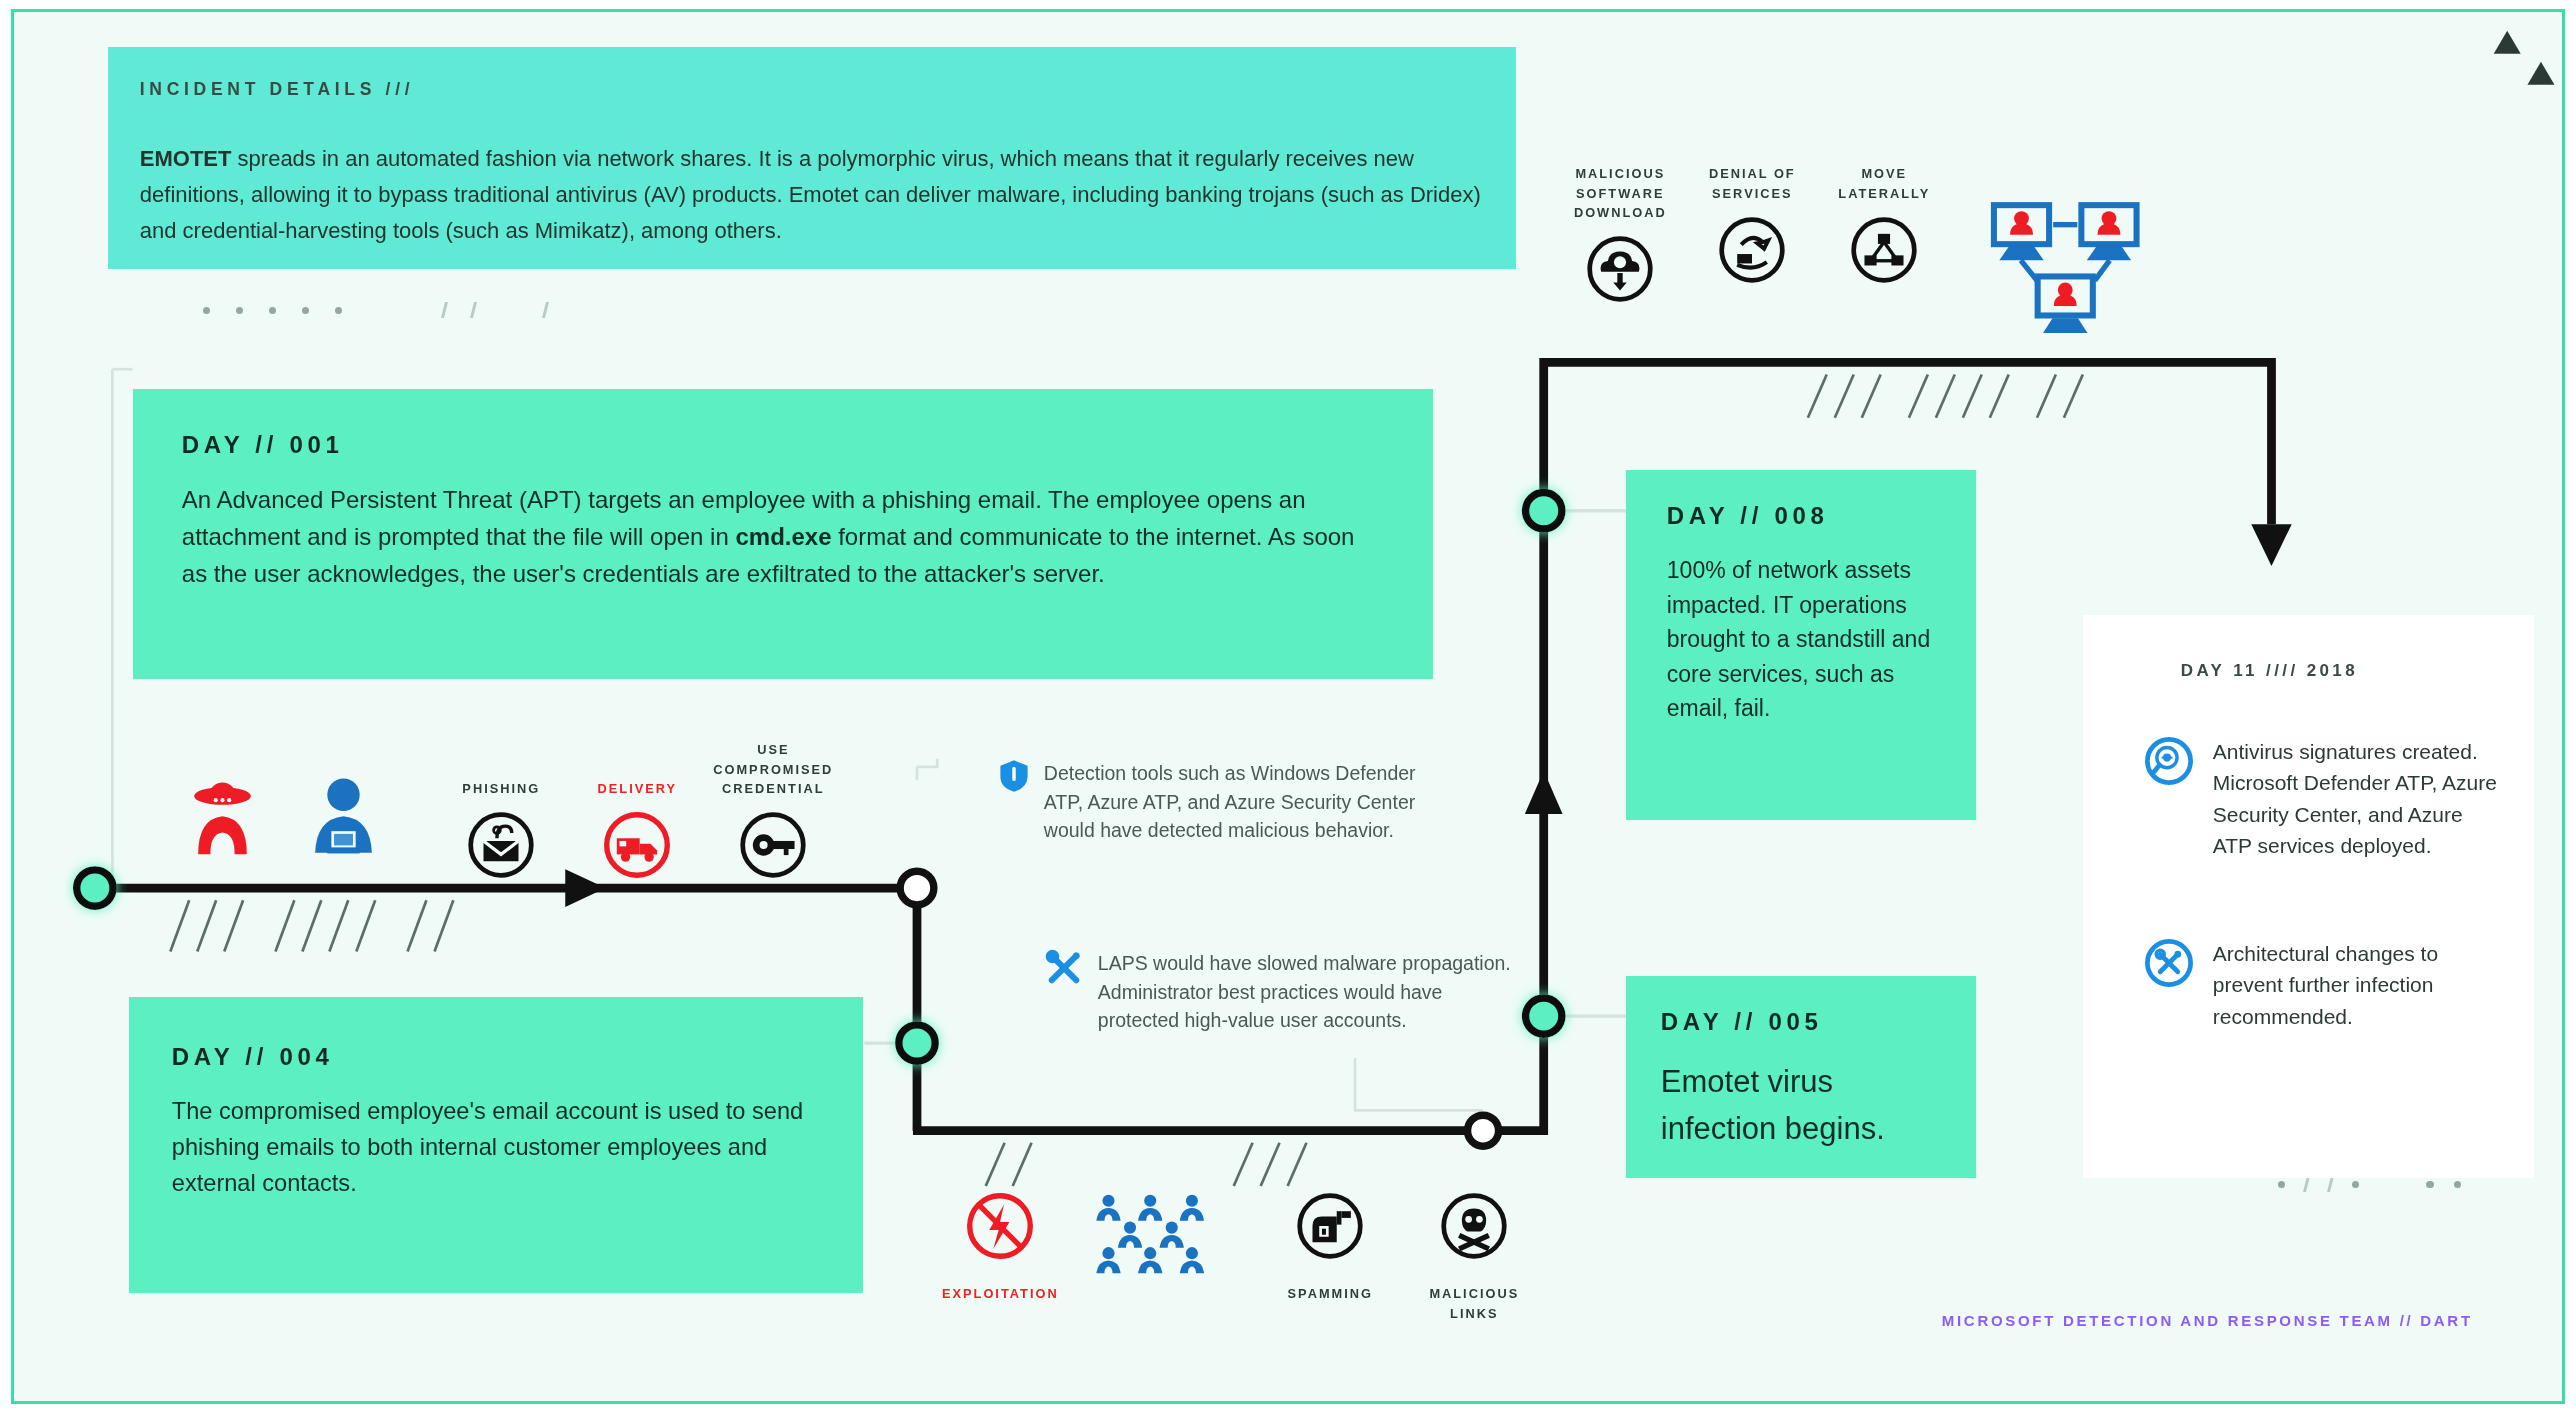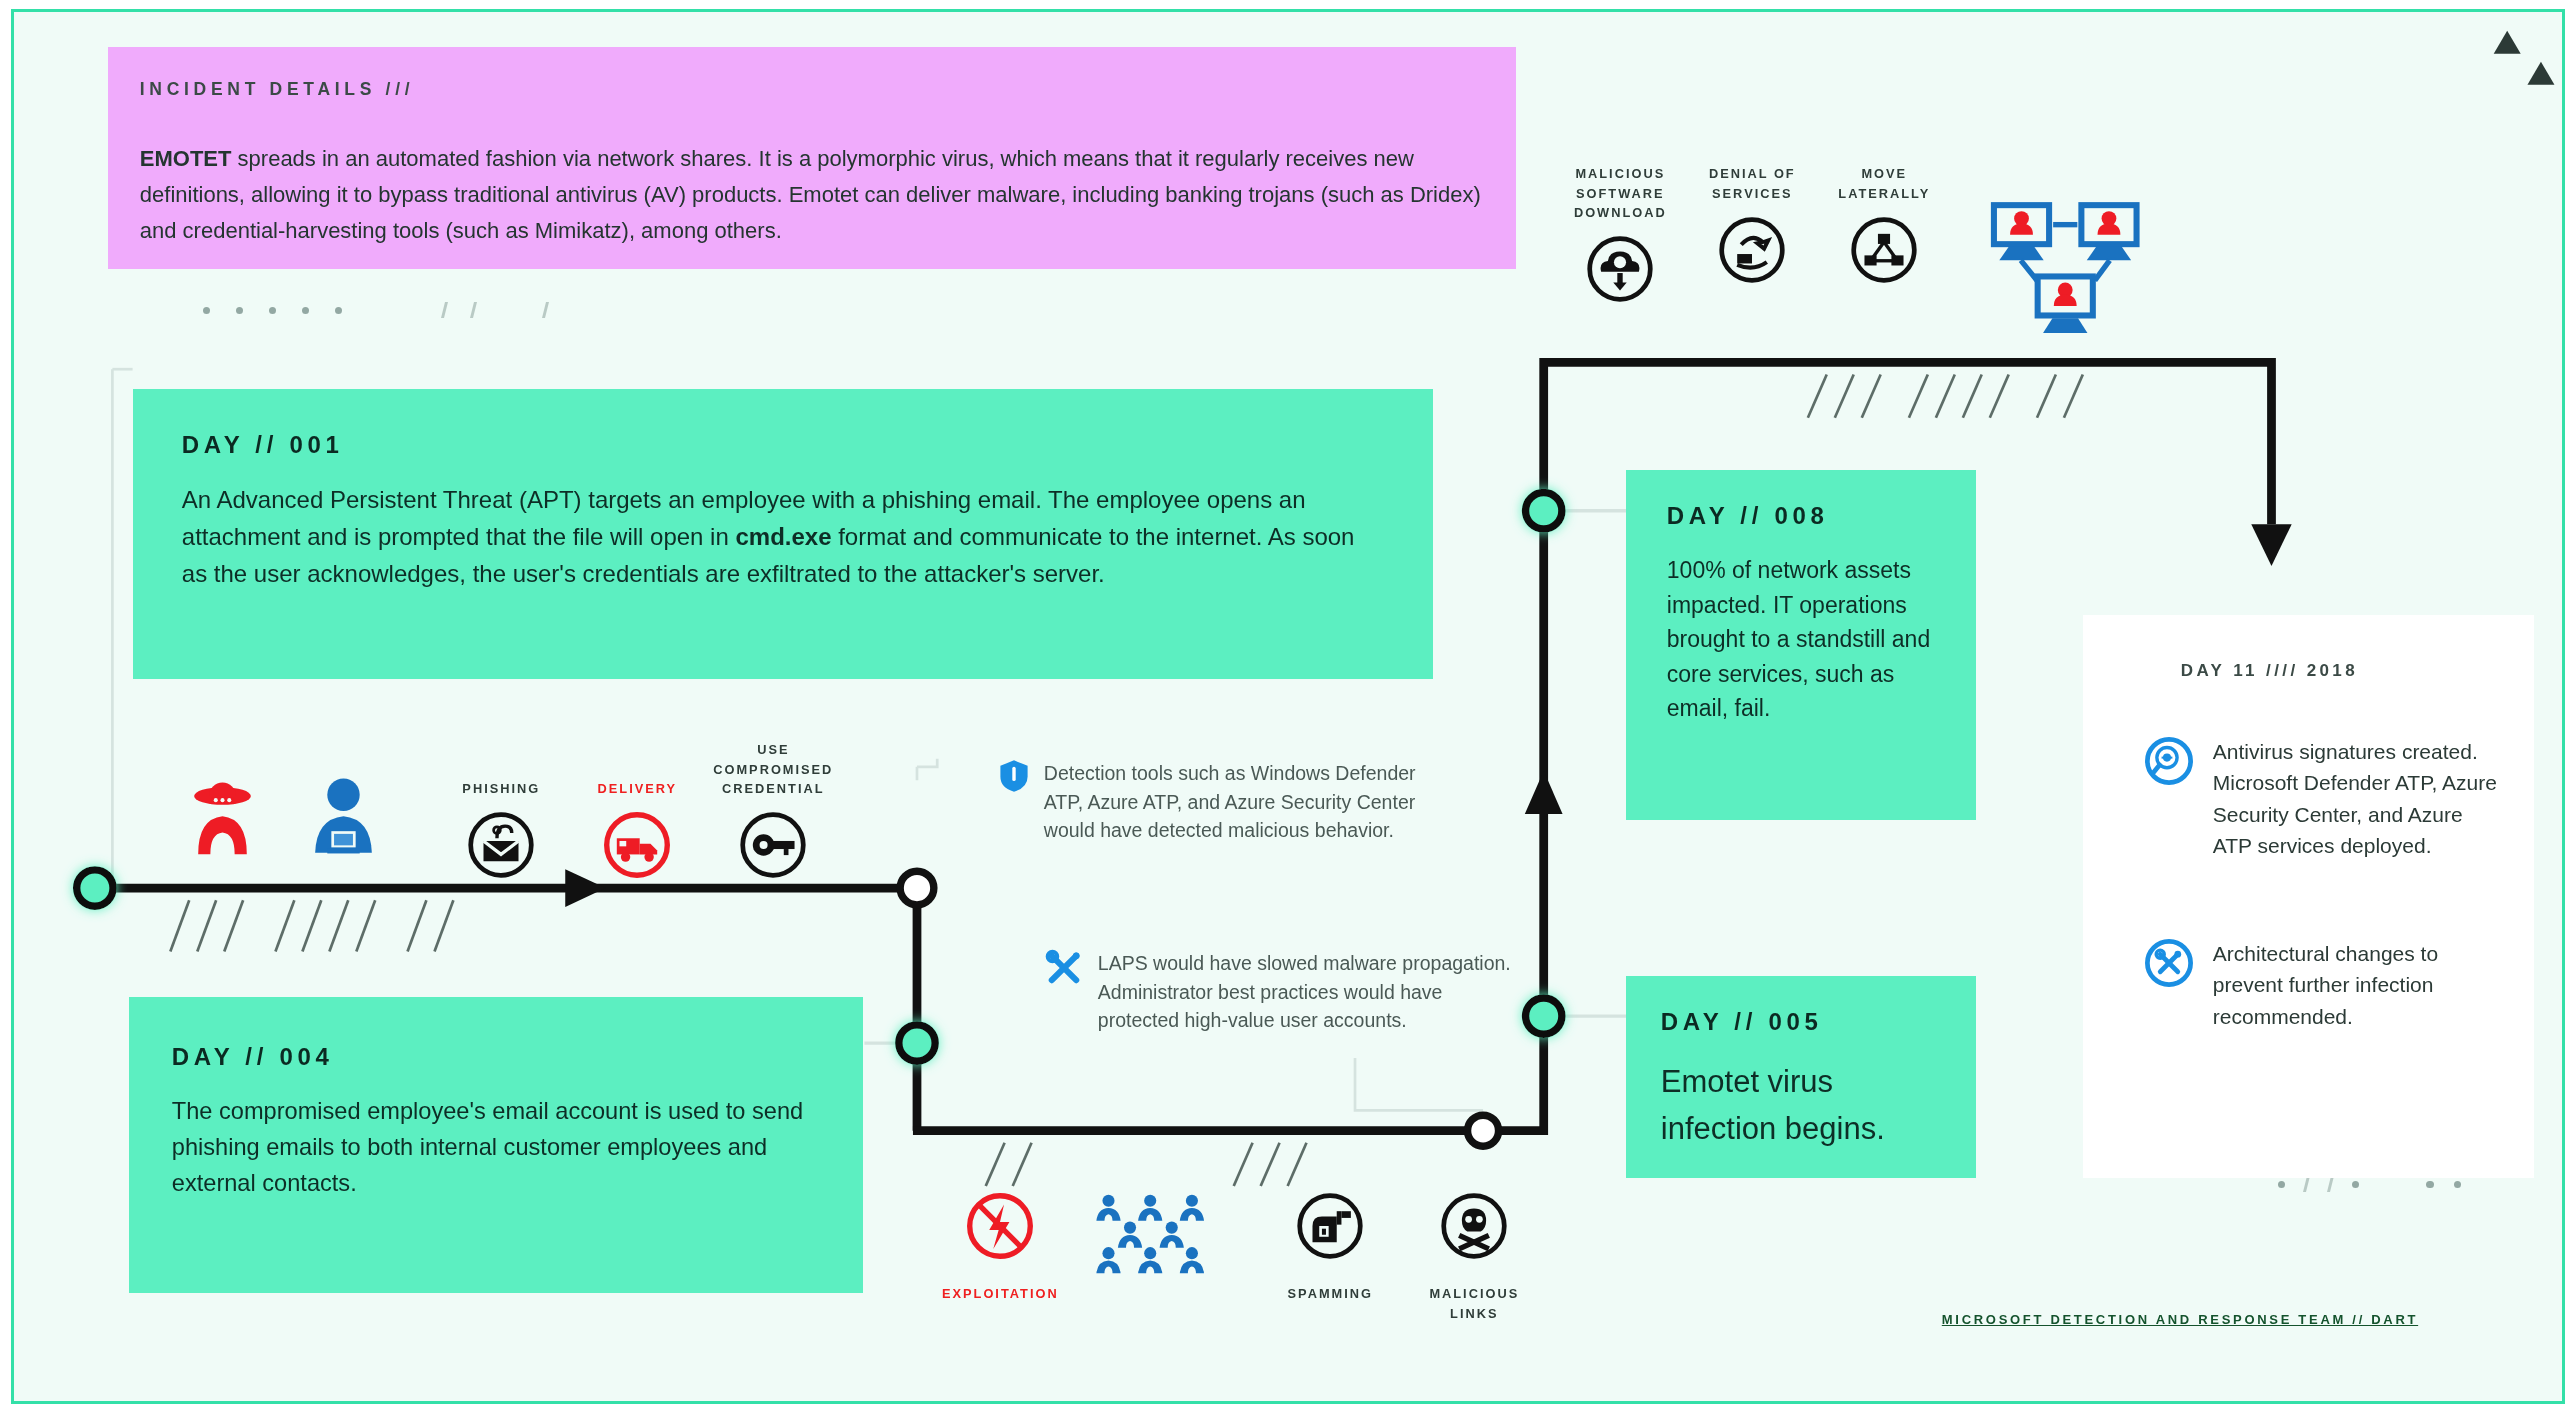--- a/index.html
+++ b/index.html
@@ -21,21 +21,21 @@
     width: 2554px; height: 1395px;
     background: #f0fbf7;
     border: 3.4px solid #33e0a8;
   }
 
   
   #incident-panel {
     position: absolute;
     left: 94px; top: 35px;
     width: 1408px; height: 222px;
-    background: #f0abfc;
+    background: #5eead4;
   }
   #incident-kicker {
     position: absolute; left: 32px; top: 32px;
     font-size: 17.5px; font-weight: 700;
     letter-spacing: 4.7px; color: #3b4a46;
   }
   #incident-body {
     position: absolute; left: 32px; top: 94px;
     width: 1341px;
     font-size: 22px; line-height: 1.62; color: #243530;
@@ -106,21 +106,21 @@
   .note { position: absolute; display: flex; gap: 15px; }
   .note-text { font-size: 19.5px; line-height: 1.46; color: #4a5955; }
   #note-detection { left: 985px; top: 747px; width: 431px; }
   #note-detection .note-text { width: 377px; }
   #note-laps { left: 1031px; top: 937px; width: 499px; }
   #note-laps .note-text { width: 431px; }
 
   
   #footer {
     position: absolute; left: 1928px; top: 1300px;
-    font-size: 13px; letter-spacing: 2.7px; color: #14532d; font-weight: 700; text-decoration: underline;
+    font-size: 15px; letter-spacing: 2.7px; color: #8b5cf6; font-weight: 700;
   }
 
   
   .overlay { position: absolute; left: 0; top: 0; width: 2554px; height: 1395px; pointer-events: none; }
 </style>
 </head>
 <body>
 
 <div id="stage">
   <div id="canvas">

